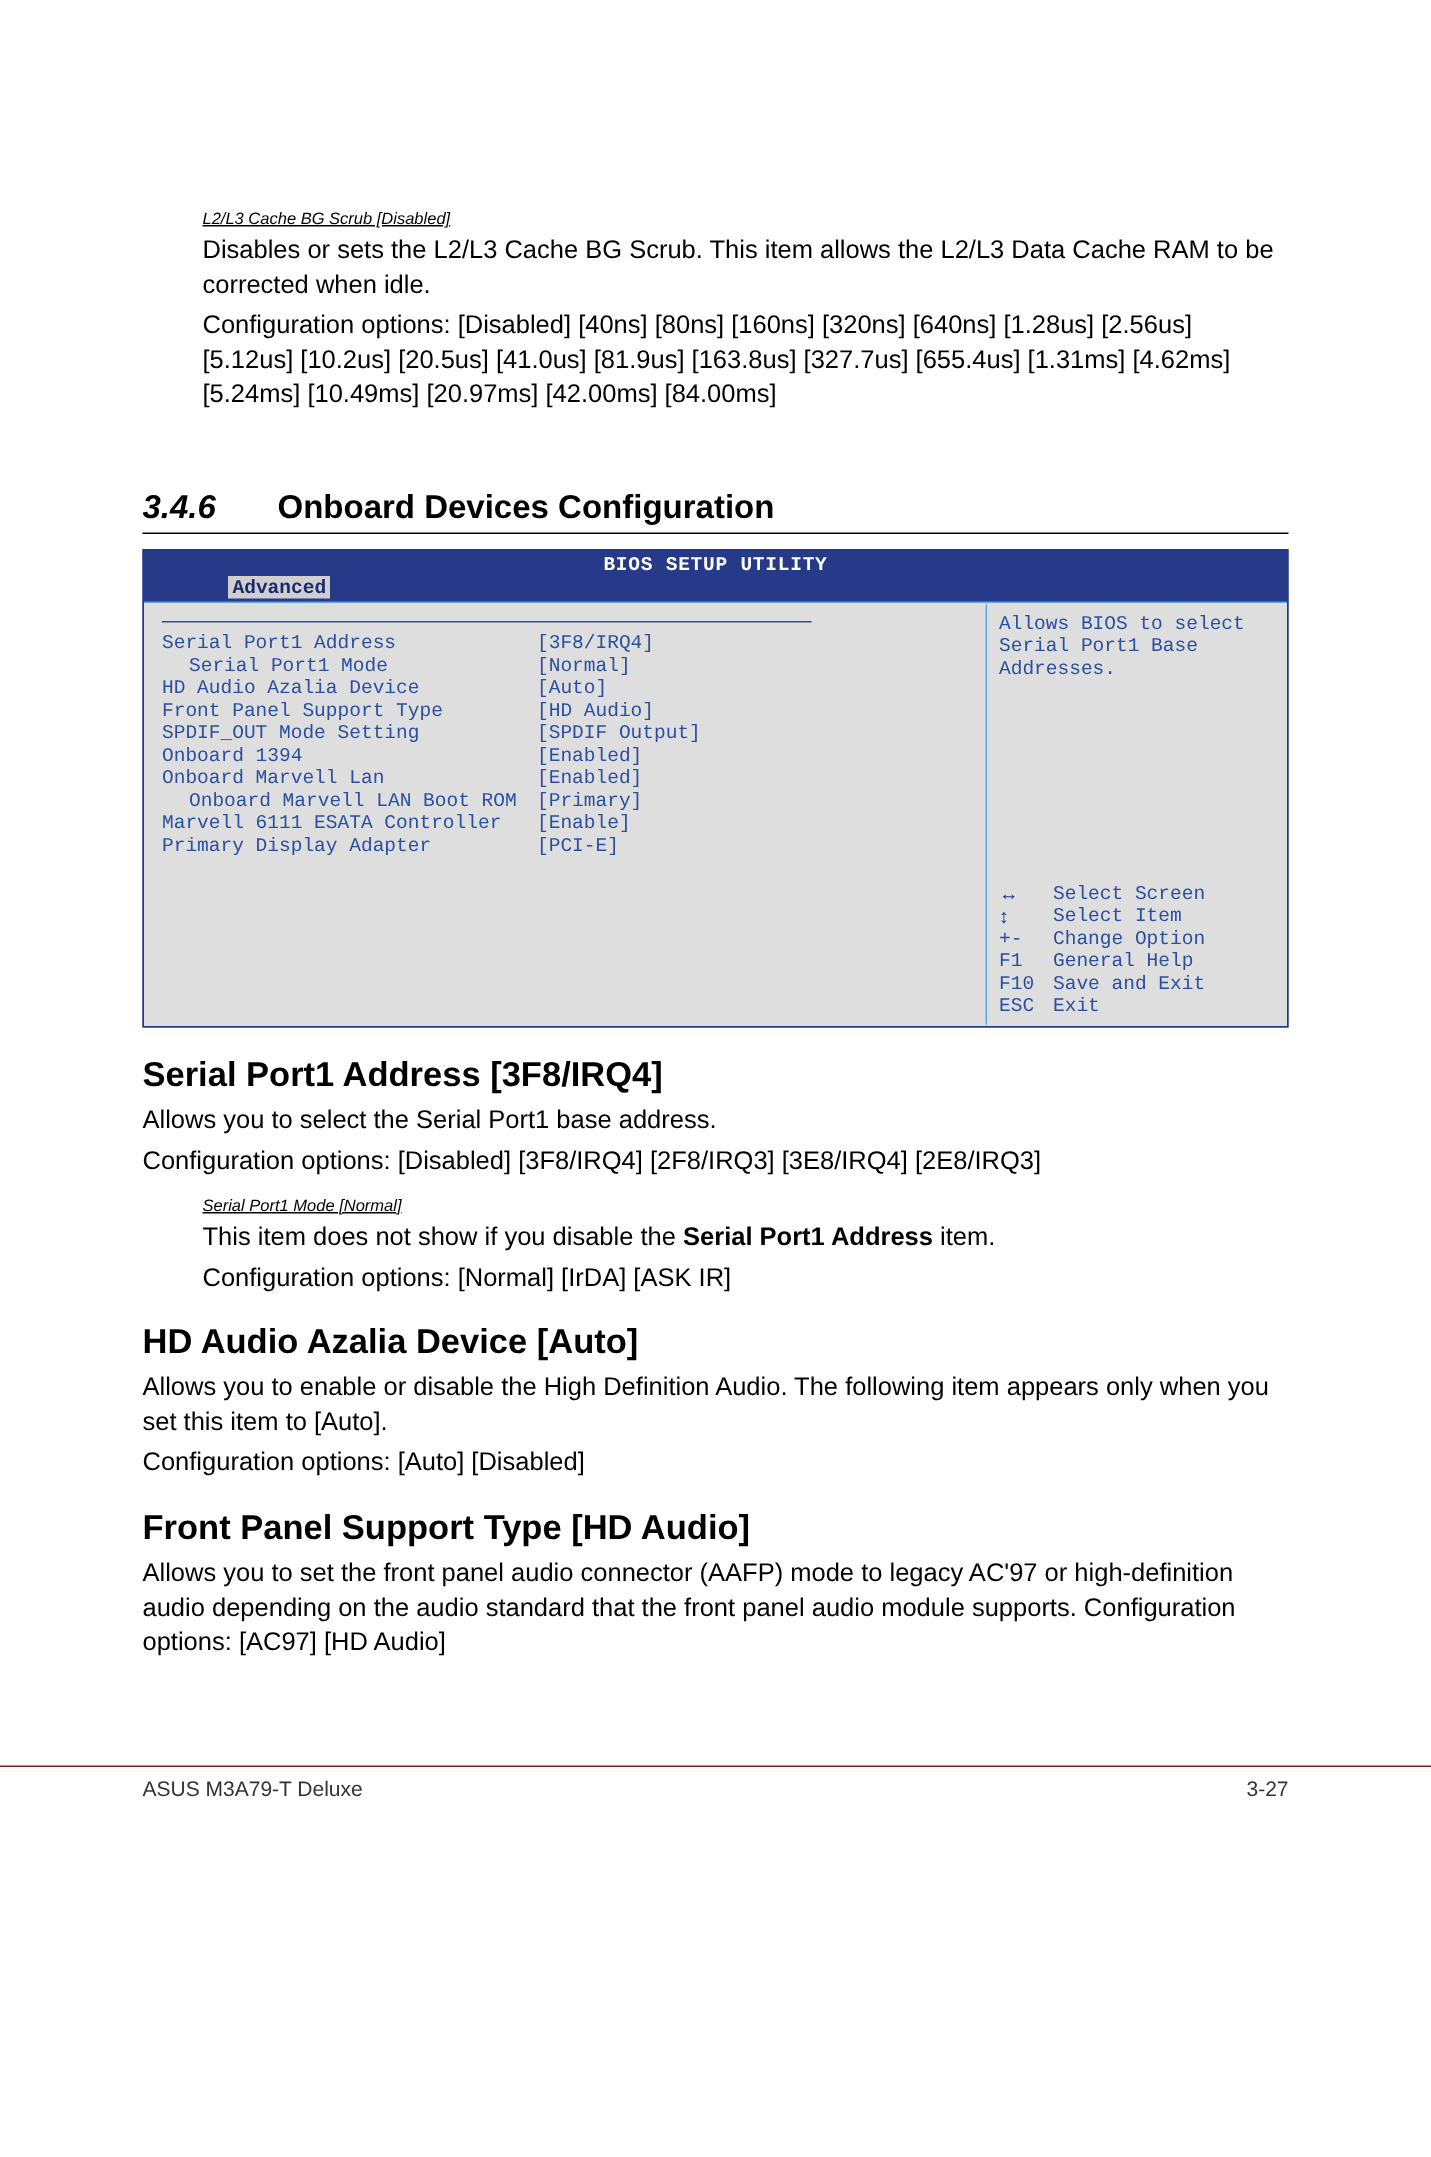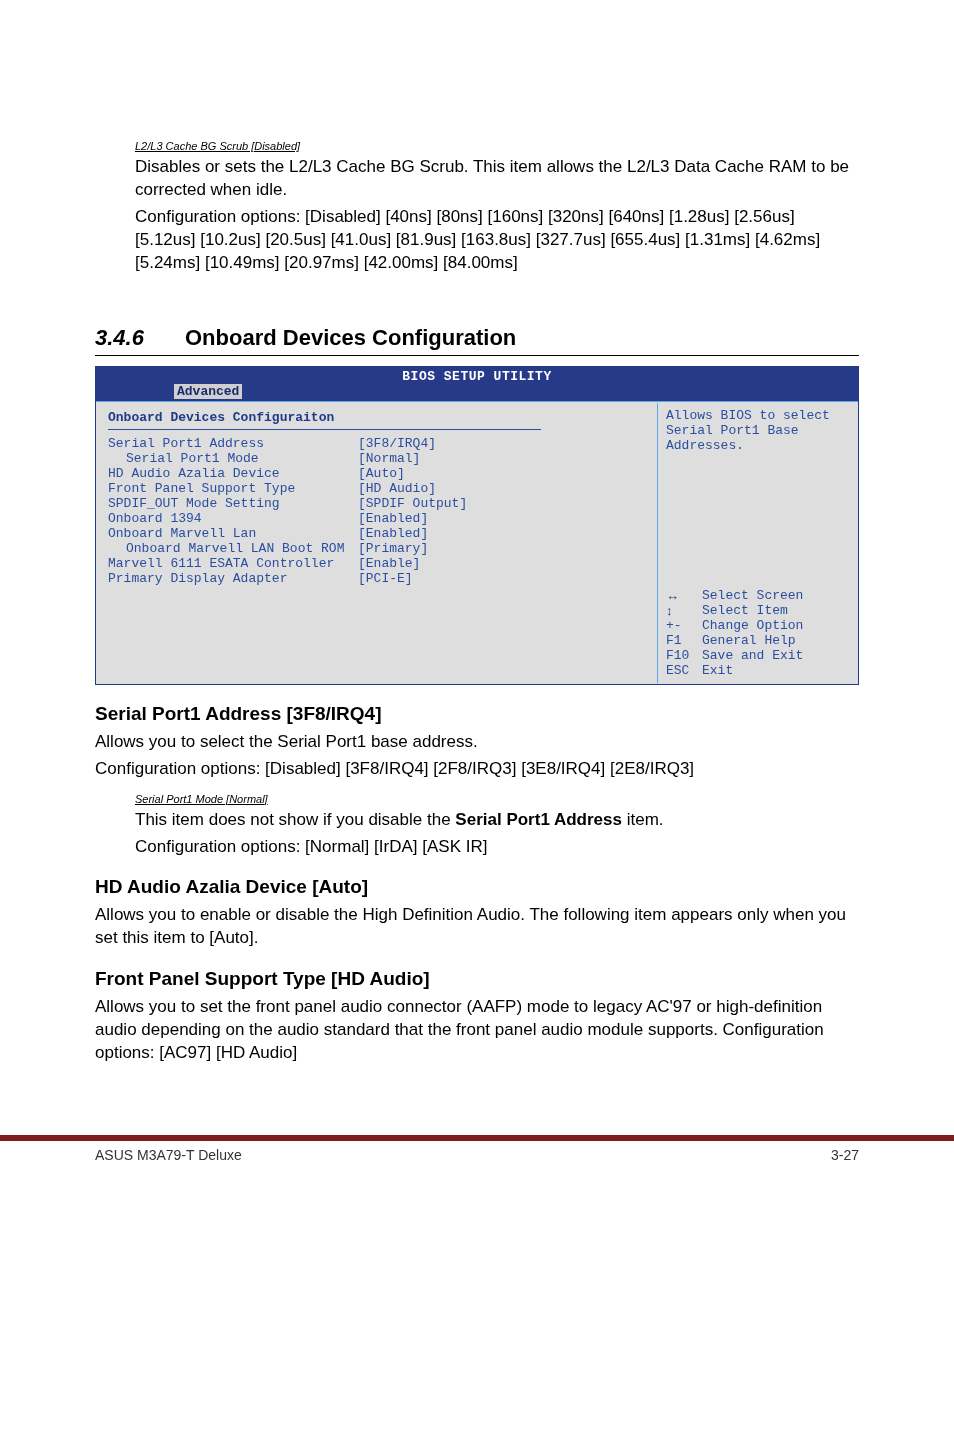--- a/index.html
+++ b/index.html
@@ -32,42 +32,42 @@
   .section-heading {
     font-size: 22px;
     font-weight: bold;
     margin-top: 50px;
     margin-bottom: 10px;
     border-bottom: 1.5px solid #000;
     padding-bottom: 4px;
   }
   .section-heading .num { display: inline-block; width: 90px; font-style: italic; }
   .sub-section-heading {
-    font-size: 19px;
+    font-size: 23px;
     font-weight: bold;
     margin-top: 18px;
     margin-bottom: 6px;
   }
   .bios-box {
     border: 1px solid #223a8b;
     background: #273989;
     margin-top: 8px;
     font-family: "Courier New", monospace;
     font-size: 13px;
     color: #5fa4e6;
   }
   .bios-title {
     text-align: center;
     color: #fff;
     font-weight: bold;
     padding: 2px 0 0 0;
     letter-spacing: 0.5px;
   }
   .bios-tab-row {
-    padding: 0 0 2px 78px;
+    padding: 0 0 2px 56px;
   }
   .bios-tab {
     background: #cfcfcf;
     color: #1a2b70;
     padding: 0 3px;
     font-weight: bold;
   }
   .bios-body {
     display: flex;
     border-top: 1px solid #5fa4e6;
@@ -119,21 +119,21 @@
     padding: 2px 0;
   }
   .bios-right-top { min-height: 180px; }
   .page-footer {
     position: relative;
     display: flex;
     justify-content: space-between;
     font-size: 14px;
     color: #333;
     padding: 6px 95px 16px 95px;
-    border-top: 6px solid #7f1d1d;
+    border-top: 1px solid #7f1d1d;
     margin-top: 70px;
   }
 </style>
 </head>
 <body>
 
 <div class="page-content">
 
   <div class="indent">
     <div class="sub-heading-italic">L2/L3 Cache BG Scrub [Disabled]</div>
@@ -145,21 +145,20 @@
     <span class="num">3.4.6</span><span>Onboard Devices Configuration</span>
   </div>
 
   <div class="bios-box">
     <div class="bios-title">BIOS SETUP UTILITY</div>
     <div class="bios-tab-row">
       <span class="bios-tab">Advanced</span>
     </div>
     <div class="bios-body">
       <div class="bios-left">
-        <div class="section-title">Onboard Devices Configuraiton</div>
         <hr>
         <div id="bios-items">
             <div class="bios-row"><span class="bios-label">Serial Port1 Address</span><span class="bios-value">[3F8/IRQ4]</span></div>
             <div class="bios-row"><span class="bios-label bios-sub">Serial Port1 Mode</span><span class="bios-value">[Normal]</span></div>
             <div class="bios-row"><span class="bios-label">HD Audio Azalia Device</span><span class="bios-value">[Auto]</span></div>
             <div class="bios-row"><span class="bios-label">Front Panel Support Type</span><span class="bios-value">[HD Audio]</span></div>
             <div class="bios-row"><span class="bios-label">SPDIF_OUT Mode Setting</span><span class="bios-value">[SPDIF Output]</span></div>
             <div class="bios-row"><span class="bios-label">Onboard 1394</span><span class="bios-value">[Enabled]</span></div>
             <div class="bios-row"><span class="bios-label">Onboard Marvell Lan</span><span class="bios-value">[Enabled]</span></div>
             <div class="bios-row"><span class="bios-label bios-sub">Onboard Marvell LAN Boot ROM</span><span class="bios-value">[Primary]</span></div>
@@ -188,20 +187,21 @@
   <div class="indent" style="margin-top:12px;">
     <div class="sub-heading-italic">Serial Port1 Mode [Normal]</div>
     <div class="body-text">
       <span>This item does not show if you disable the </span><b>Serial Port1 Address</b><span> item.</span>
     </div>
     <div class="body-text">Configuration options: [Normal] [IrDA] [ASK IR]</div>
   </div>
 
   <div class="sub-section-heading">HD Audio Azalia Device [Auto]</div>
   <div class="body-text">Allows you to enable or disable the High Definition Audio. The following item appears only when you set this item to [Auto].</div>
+  <div class="body-text">Configuration options: [Auto] [Disabled]</div>
 
   <div class="sub-section-heading">Front Panel Support Type [HD Audio]</div>
   <div class="body-text">Allows you to set the front panel audio connector (AAFP) mode to legacy AC'97 or high-definition audio depending on the audio standard that the front panel audio module supports. Configuration options: [AC97] [HD Audio]</div>
 
 </div>
 
 <div class="page-footer">
   <span>ASUS M3A79-T Deluxe</span>
   <span>3-27</span>
 </div>

